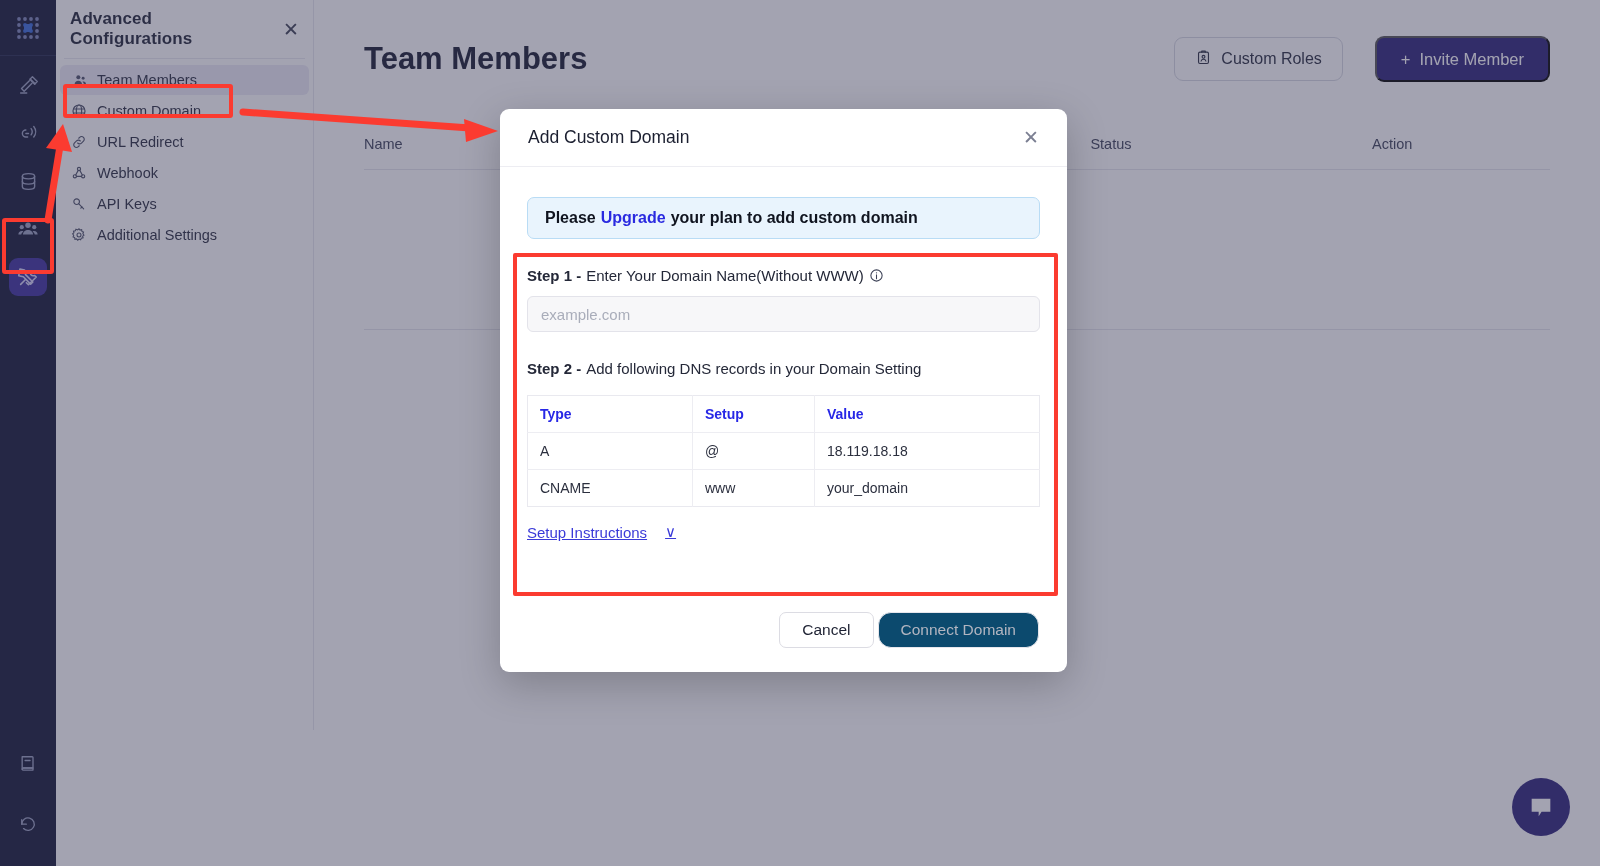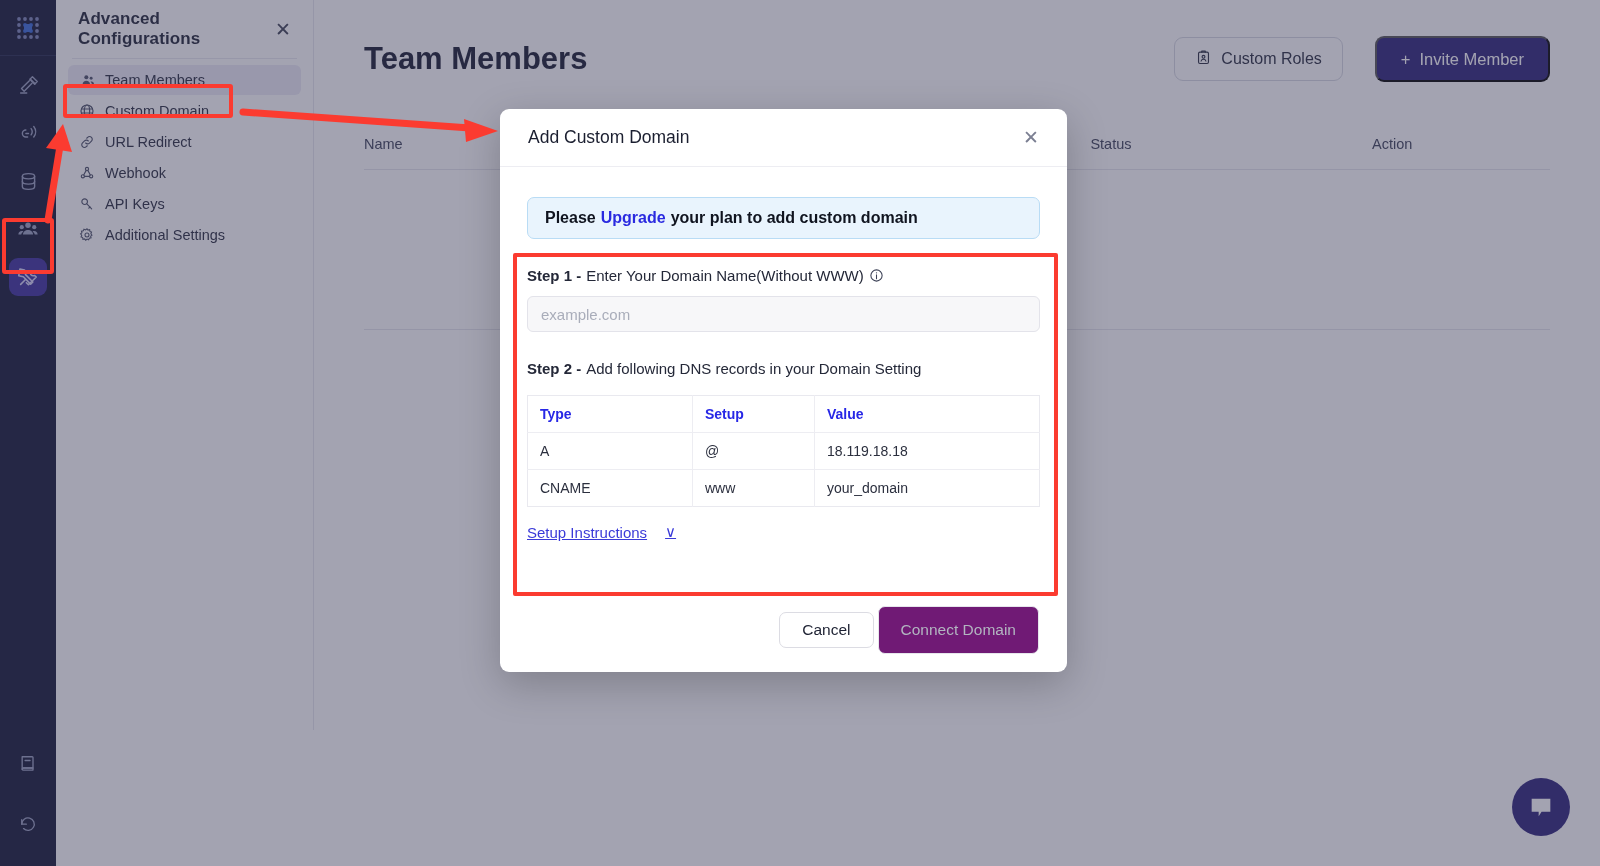--- a/index.html
+++ b/index.html
@@ -32,21 +32,21 @@
     display: flex; align-items: center; justify-content: center;
     color: #9aa0c0;
   }
   .rail-btn.active { background: #3b2f9e; color: #d7d4f7; }
   .rail-bottom { margin-top: auto; margin-bottom: 22px; display:flex; flex-direction: column; align-items:center; gap: 24px; }
 
   
   .config-panel {
     width: 258px; height: 730px; background: #ffffff;
     border-right: 1px solid #e7e7ee; flex: 0 0 258px;
-    padding: 0 12px;
+    padding: 0 4px;
   }
   .config-head {
     height: 58px; display: flex; align-items: center; justify-content: space-between;
     padding: 0 6px 0 10px;
   }
   .config-title { font-size: 17px; font-weight: 700; color: #1e2233; letter-spacing: .1px; }
   .config-close { font-size: 19px; color: #3b3f52; line-height: 1; padding: 2px 4px; }
   .config-sep { height:1px; background:#e9e9f0; margin: 0 4px 6px 4px; }
   .menu-item {
     display: flex; align-items: center; gap: 10px;
@@ -148,22 +148,22 @@
   .modal-foot {
     height: 84px; display:flex; align-items:center; justify-content: flex-end; gap: 4px;
     padding: 0 28px;
   }
   .btn-cancel {
     height: 36px; padding: 0 22px; border:1px solid #dcdce3; background:#fff;
     border-radius: 7px; font-size: 15.5px; color:#1d2132;
     font-family: "Liberation Sans", sans-serif;
   }
   .btn-connect {
-    height: 48px; padding: 0 22px; border:1px solid #e6e6ec; background:#701a75;
-    border-radius: 7px; font-size: 15.5px; color:#b2b5c0;
+    height: 36px; padding: 0 22px; border:1px solid #e6e6ec; background:#0c4a6e;
+    border-radius: 13px; font-size: 15.5px; color:#b2b5c0;
     font-family: "Liberation Sans", sans-serif;
   }
 
   
   .anno { position: absolute; border: 4px solid #fb3b30; pointer-events: none; }
   .anno-tools   { left: 2px;   top: 218px; width: 52px;  height: 56px;  border-radius: 3px; }
   .anno-domain  { left: 63px;  top: 84px;  width: 170px; height: 34px;  border-radius: 3px; }
   .anno-steps   { left: 513px; top: 253px; width: 545px; height: 343px; border-radius: 2px; }
   .anno-svg { position: absolute; inset: 0; pointer-events: none; }
 </style>

